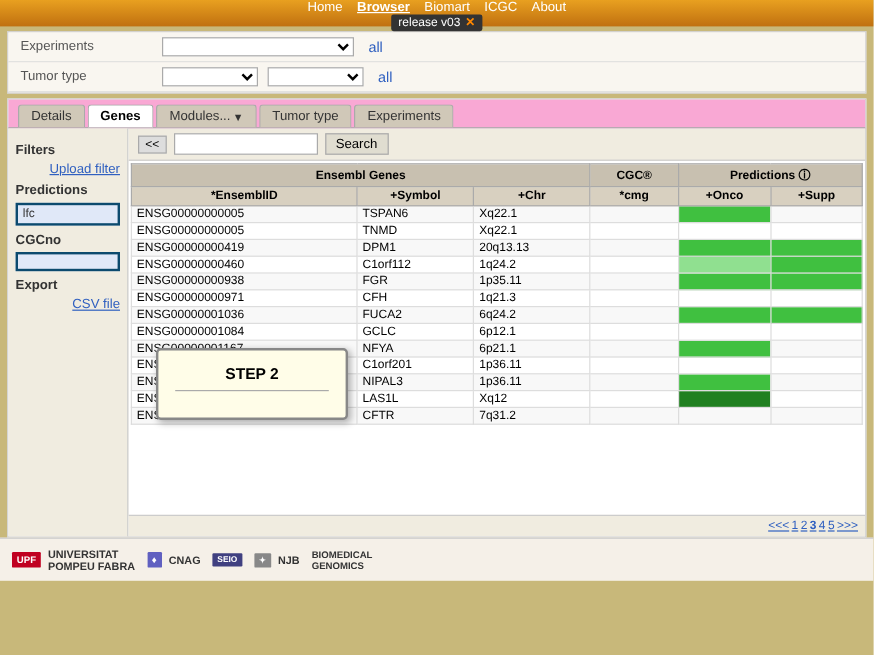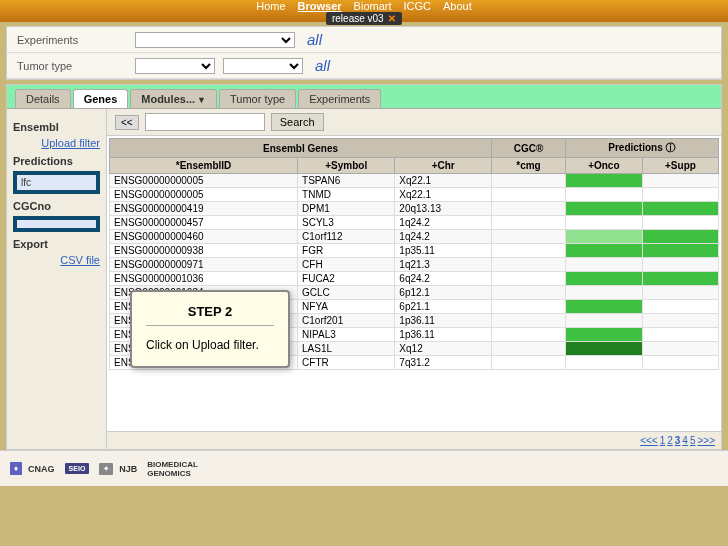--- a/index.html
+++ b/index.html
@@ -45,39 +45,39 @@
     }
     .filter-label { color: #555; font-size: 11px; min-width: 110px; }
     .filter-select {
       border: 1px solid #aaa;
       background: #fff;
       font-size: 10px;
       padding: 1px 2px;
       height: 16px;
       min-width: 160px;
     }
-    .filter-link { color: #3060c0; font-size: 15px; text-decoration: none; margin-left: 4px; font-style: italic; }
+    .filter-link { color: #3060c0; font-size: 12px; text-decoration: none; margin-left: 4px; }
 
     
     .breadcrumb-row {
       display: flex;
       align-items: center;
       padding: 3px 10px;
       border-bottom: 1px solid #ddd;
       background: #f9f6f0;
       gap: 4px;
     }
     .breadcrumb-label { color: #555; font-size: 11px; min-width: 110px; }
     .breadcrumb-links { color: #3060c0; font-size: 11px; }
 
     
     .tabs-row {
       display: flex;
       align-items: flex-end;
-      background: #86efac;
+      background: #f9a8d4;
       padding: 4px 8px 0 8px;
       gap: 2px;
       border-bottom: 1px solid #aaa;
     }
     .tab {
       padding: 3px 10px;
       background: #d0c8b8;
       border: 1px solid #aaa;
       border-bottom: none;
       font-size: 11px;
@@ -87,36 +87,35 @@
     }
     .tab.active {
       background: #fff;
       font-weight: bold;
       color: #000;
     }
     .tab-with-arrow {
       display: flex;
       align-items: flex-end;
       gap: 2px;
-      font-weight: bold;
     }
     .tab-arrow { font-size: 9px; }
 
     
     .sidebar {
       width: 100px;
       background: #f0ece0;
       border-right: 1px solid #ccc;
       padding: 6px 6px;
       font-size: 11px;
     }
     .sidebar-section-title { font-weight: bold; color: #333; margin-bottom: 4px; margin-top: 6px; }
     .sidebar-link { color: #3060c0; text-decoration: underline; cursor: pointer; display: block; margin-bottom: 2px; text-align: right; }
     .sidebar-box {
-      border: 4px solid #0c4a6e;
+      border: 2px solid #0c4a6e;
       background: #e0e8f8;
       padding: 2px 4px;
       margin: 2px 0;
       font-size: 10px;
       color: #333;
     }
 
     
     .search-bar {
       display: flex;
@@ -301,21 +300,21 @@
       <span>Modules...</span>
       <span class="tab-arrow">▼</span>
     </div>
     <div class="tab">Tumor type</div>
     <div class="tab">Experiments</div>
   </div>
 
   <div class="panel-with-sidebar">
 
     <div class="sidebar">
-      <div class="sidebar-section-title">Ensembl</div>
+      <div class="sidebar-section-title">Filters</div>
       <a class="sidebar-link">Upload filter</a>
       <div class="sidebar-section-title">Predictions</div>
       <div class="sidebar-box">
         <span>lfc</span>
       </div>
       <div class="sidebar-section-title">CGCno</div>
       <div class="sidebar-box" style="height:16px;"></div>
       <div class="sidebar-section-title">Export</div>
       <a class="sidebar-link">CSV file</a>
     </div>
@@ -364,28 +363,20 @@
               </tr>
               <tr>
                 <td>ENSG00000000419</td>
                 <td>DPM1</td>
                 <td>20q13.13</td>
                 <td></td>
                 <td style="background: rgb(64, 192, 64);"></td>
                 <td style="background: rgb(64, 192, 64);"></td>
               </tr>
               <tr>
-                <td>ENSG00000000457</td>
-                <td>SCYL3</td>
-                <td>1q24.2</td>
-                <td></td>
-                <td></td>
-                <td></td>
-              </tr>
-              <tr>
                 <td>ENSG00000000460</td>
                 <td>C1orf112</td>
                 <td>1q24.2</td>
                 <td></td>
                 <td style="background: rgb(144, 224, 144);"></td>
                 <td style="background: rgb(64, 192, 64);"></td>
               </tr>
               <tr>
                 <td>ENSG00000000938</td>
                 <td>FGR</td>
@@ -470,24 +461,27 @@
         <span class="page-link">4</span>
         <span class="page-link">5</span>
         <span class="page-link">&gt;&gt;&gt;</span>
       </div>
     </div>
   </div>
 </div>
 
 <div class="step-popup">
   <div class="step-title">STEP 2</div>
-  <div class="step-desc">Click on Upload filter.</div>
 </div>
 
 <div class="footer">
+  <div class="footer-logo">
+    <div class="logo-box">UPF</div>
+    <span class="logo-text">UNIVERSITAT<br>POMPEU FABRA</span>
+  </div>
   <div class="footer-logo">
     <div class="logo-box" style="background:#6060c0;">♦</div>
     <span class="logo-text">CNAG</span>
   </div>
   <div class="footer-logo">
     <div class="logo-box" style="background:#404080; font-size:7px;">SEIO</div>
   </div>
   <div class="footer-logo">
     <div class="logo-box" style="background:#888; font-size:7px;">✦</div>
     <span class="logo-text">NJB</span>

